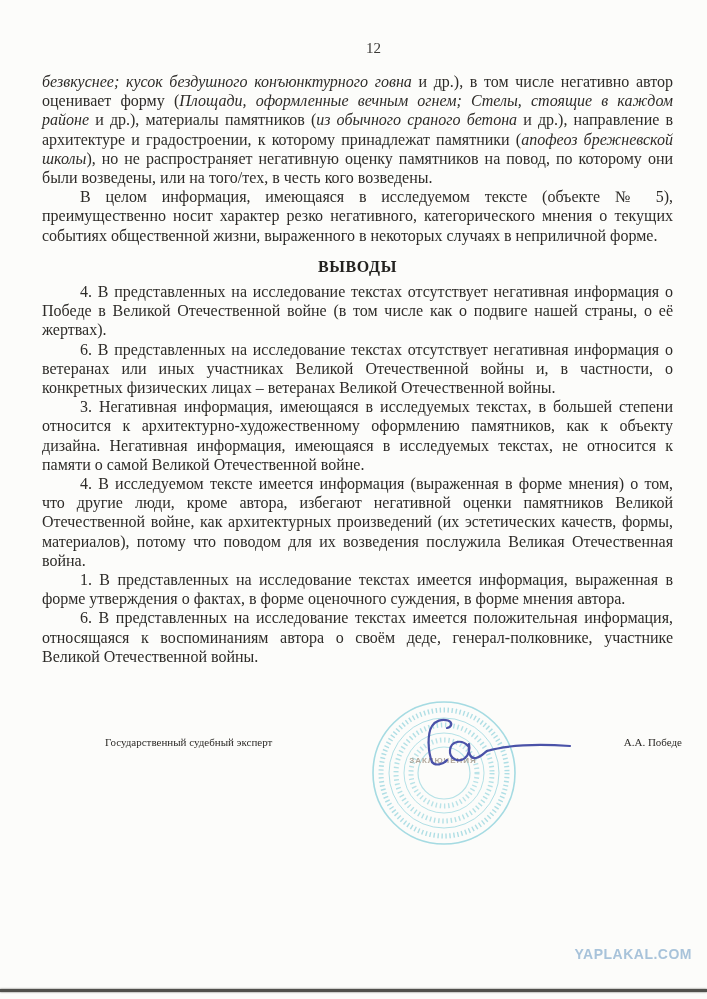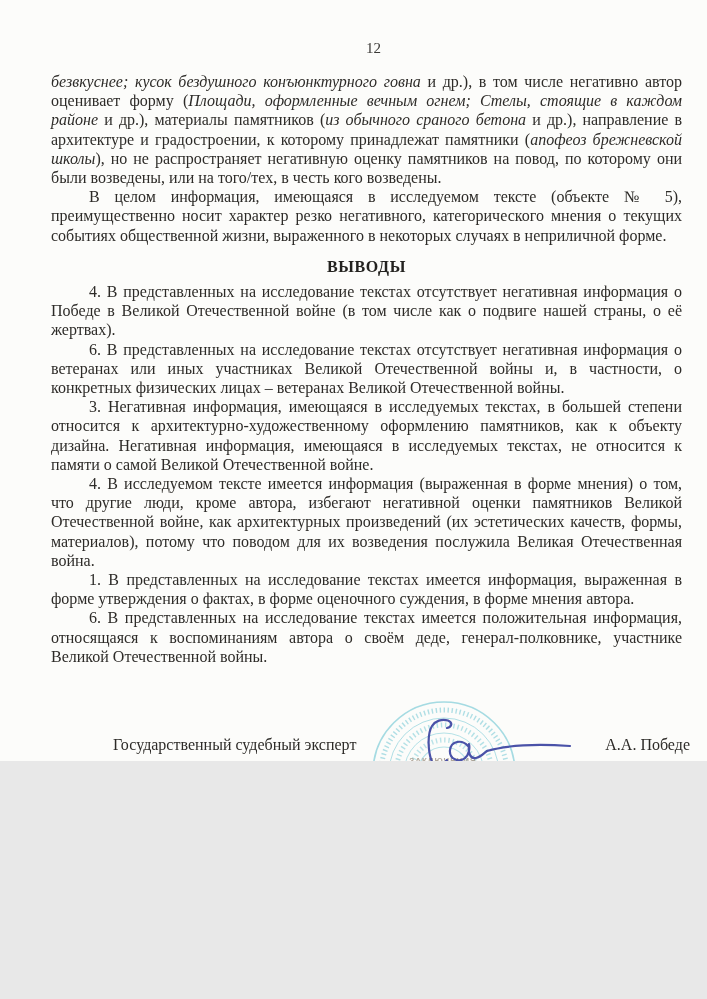--- a/index.html
+++ b/index.html
@@ -1,57 +1,57 @@
 <!DOCTYPE html>
 <html lang="ru"><head>
 <meta charset="utf-8">
 <style>
   html, body { margin: 0; padding: 0; background: #e8e8e8; }
   .page {
     position: relative;
-    width: 707px; height: 761px;
+    width: 707px; height: 999px;
     margin: 0 auto;
     background: #fcfcfa;
     font-family: "Liberation Serif", serif;
     color: #2d2b28;
     overflow: hidden;
   }
   .page-number {
     position: absolute;
     top: 40px; left: 0; right: 0;
     text-align: center;
     transform: translateX(20px);
     font-size: 15px;
     color: #3a3835;
   }
   .doc-body {
     position: absolute;
-    left: 51px; top: 72px; width: 631px;
+    left: 42px; top: 72px; width: 631px;
     font-size: 16px;
     line-height: 19.2px;
     text-align: justify;
   }
   .doc-body p.para { margin: 0; }
   .doc-body p.para.indent { text-indent: 38px; }
   .doc-body p.heading {
     margin: 12px 0 6px;
     text-align: center;
     text-indent: 0;
     font-weight: bold;
     letter-spacing: 0.6px;
     color: #23221f;
   }
   .doc-body em { font-style: italic; }
   .signature-row {
     position: absolute;
-    left: 59px; top: 736px; width: 631px;
+    left: 51px; top: 736px; width: 631px;
     display: flex;
     justify-content: space-between;
     align-items: center;
-    font-size: 16px;
+    font-size: 11px;
     z-index: 3;
   }
   .signature-row .sig-label { padding-left: 54px; }
   .stamp {
     position: absolute;
     left: 368px; top: 697px;
     width: 152px; height: 152px;
     z-index: 1;
   }
   .stamp-center-text {

